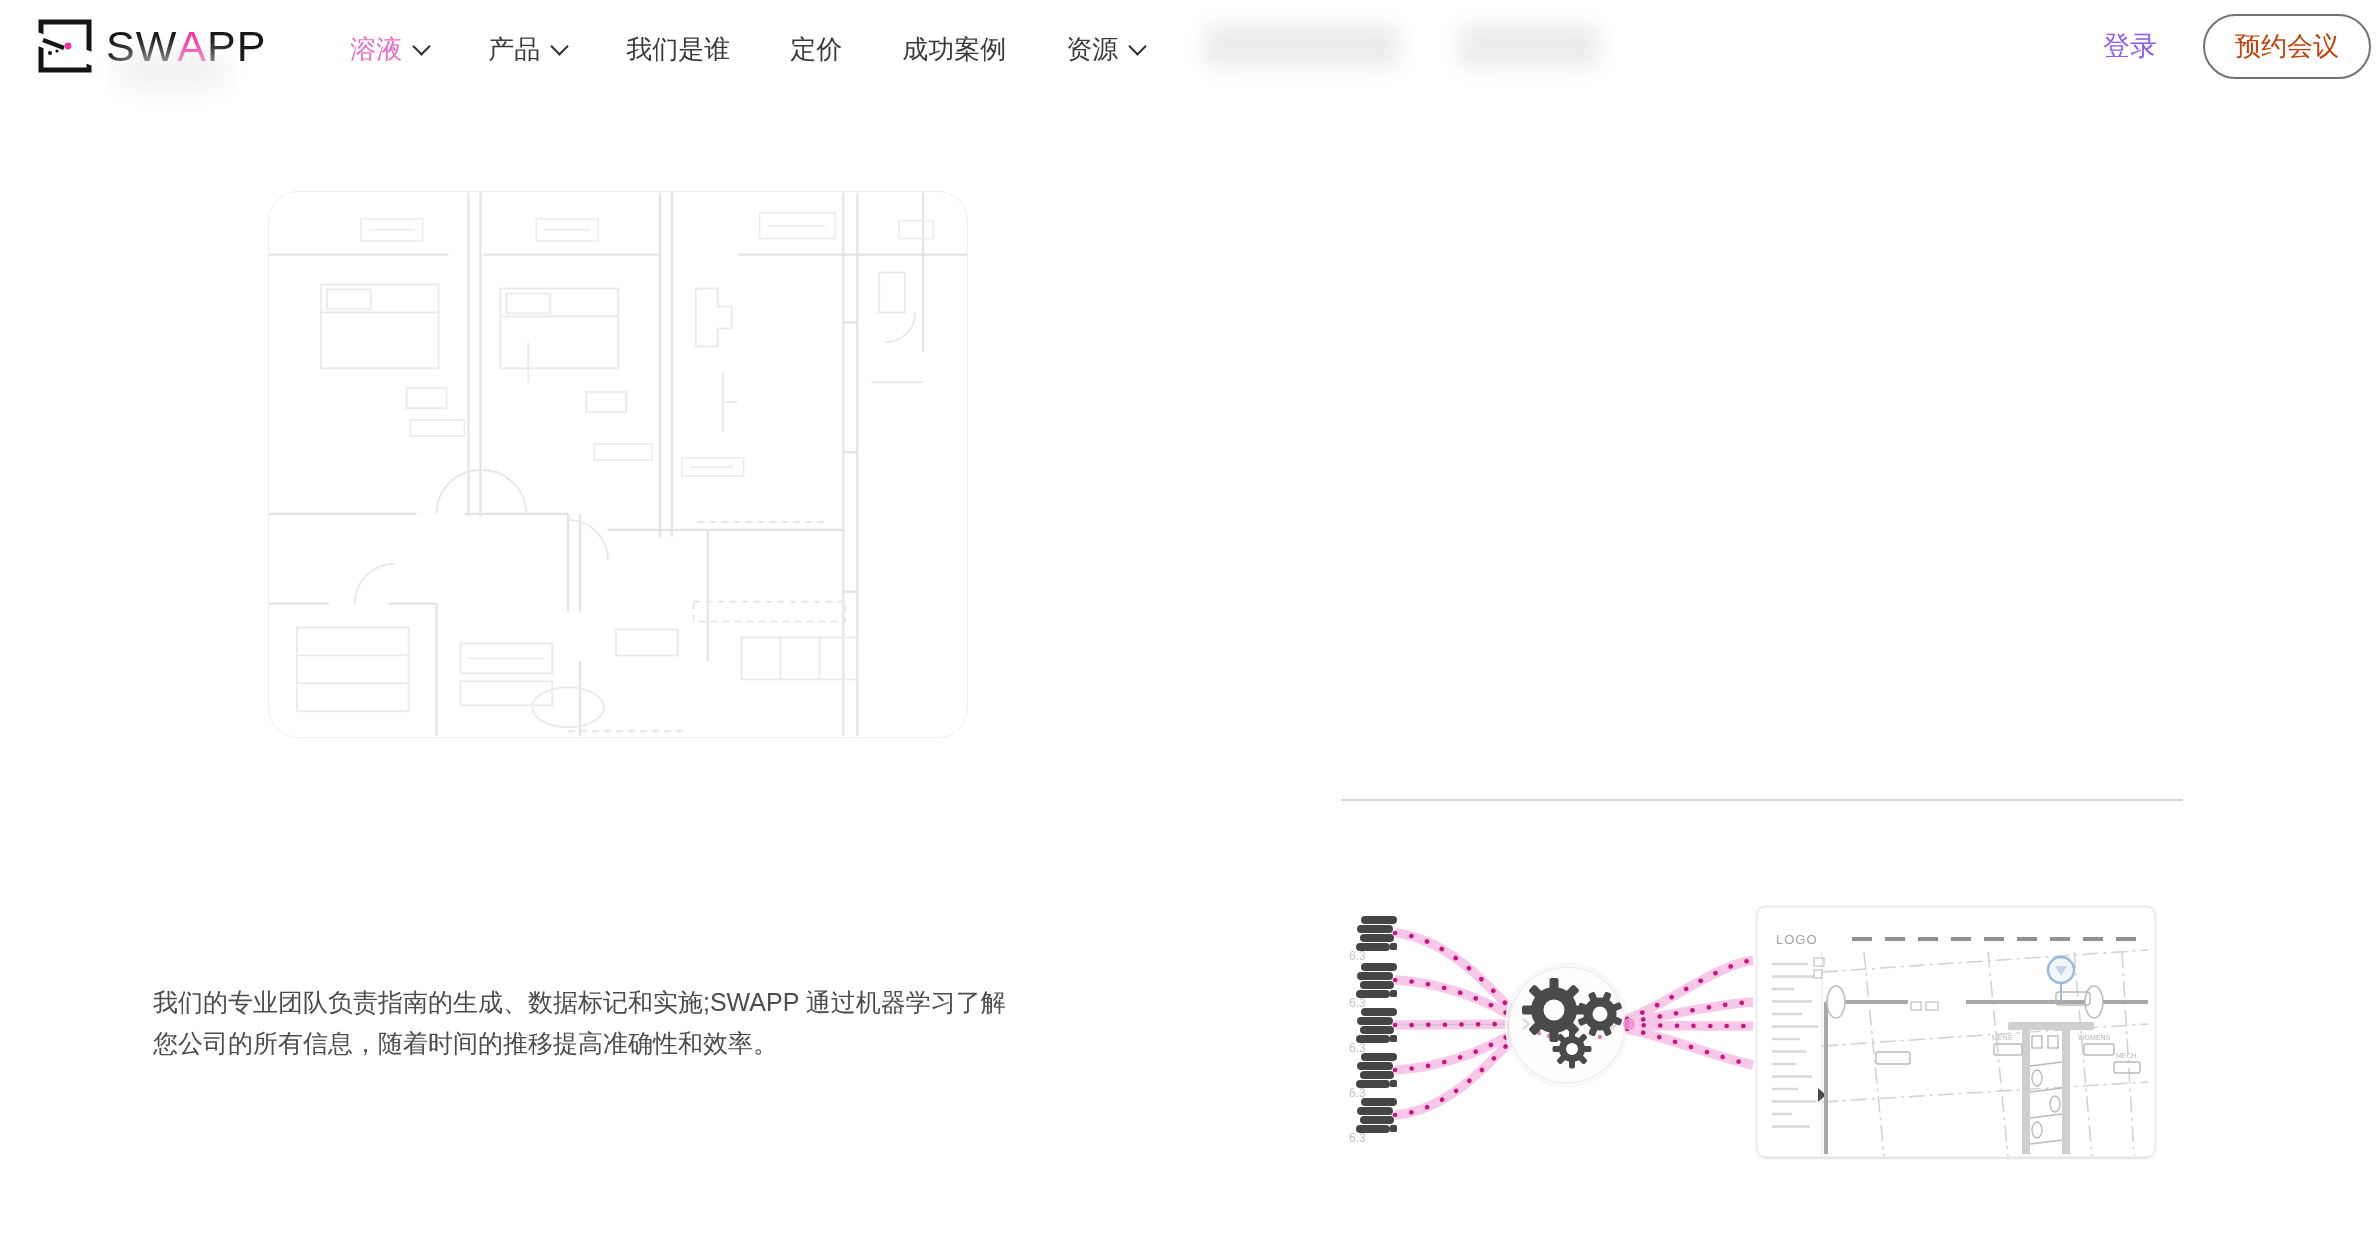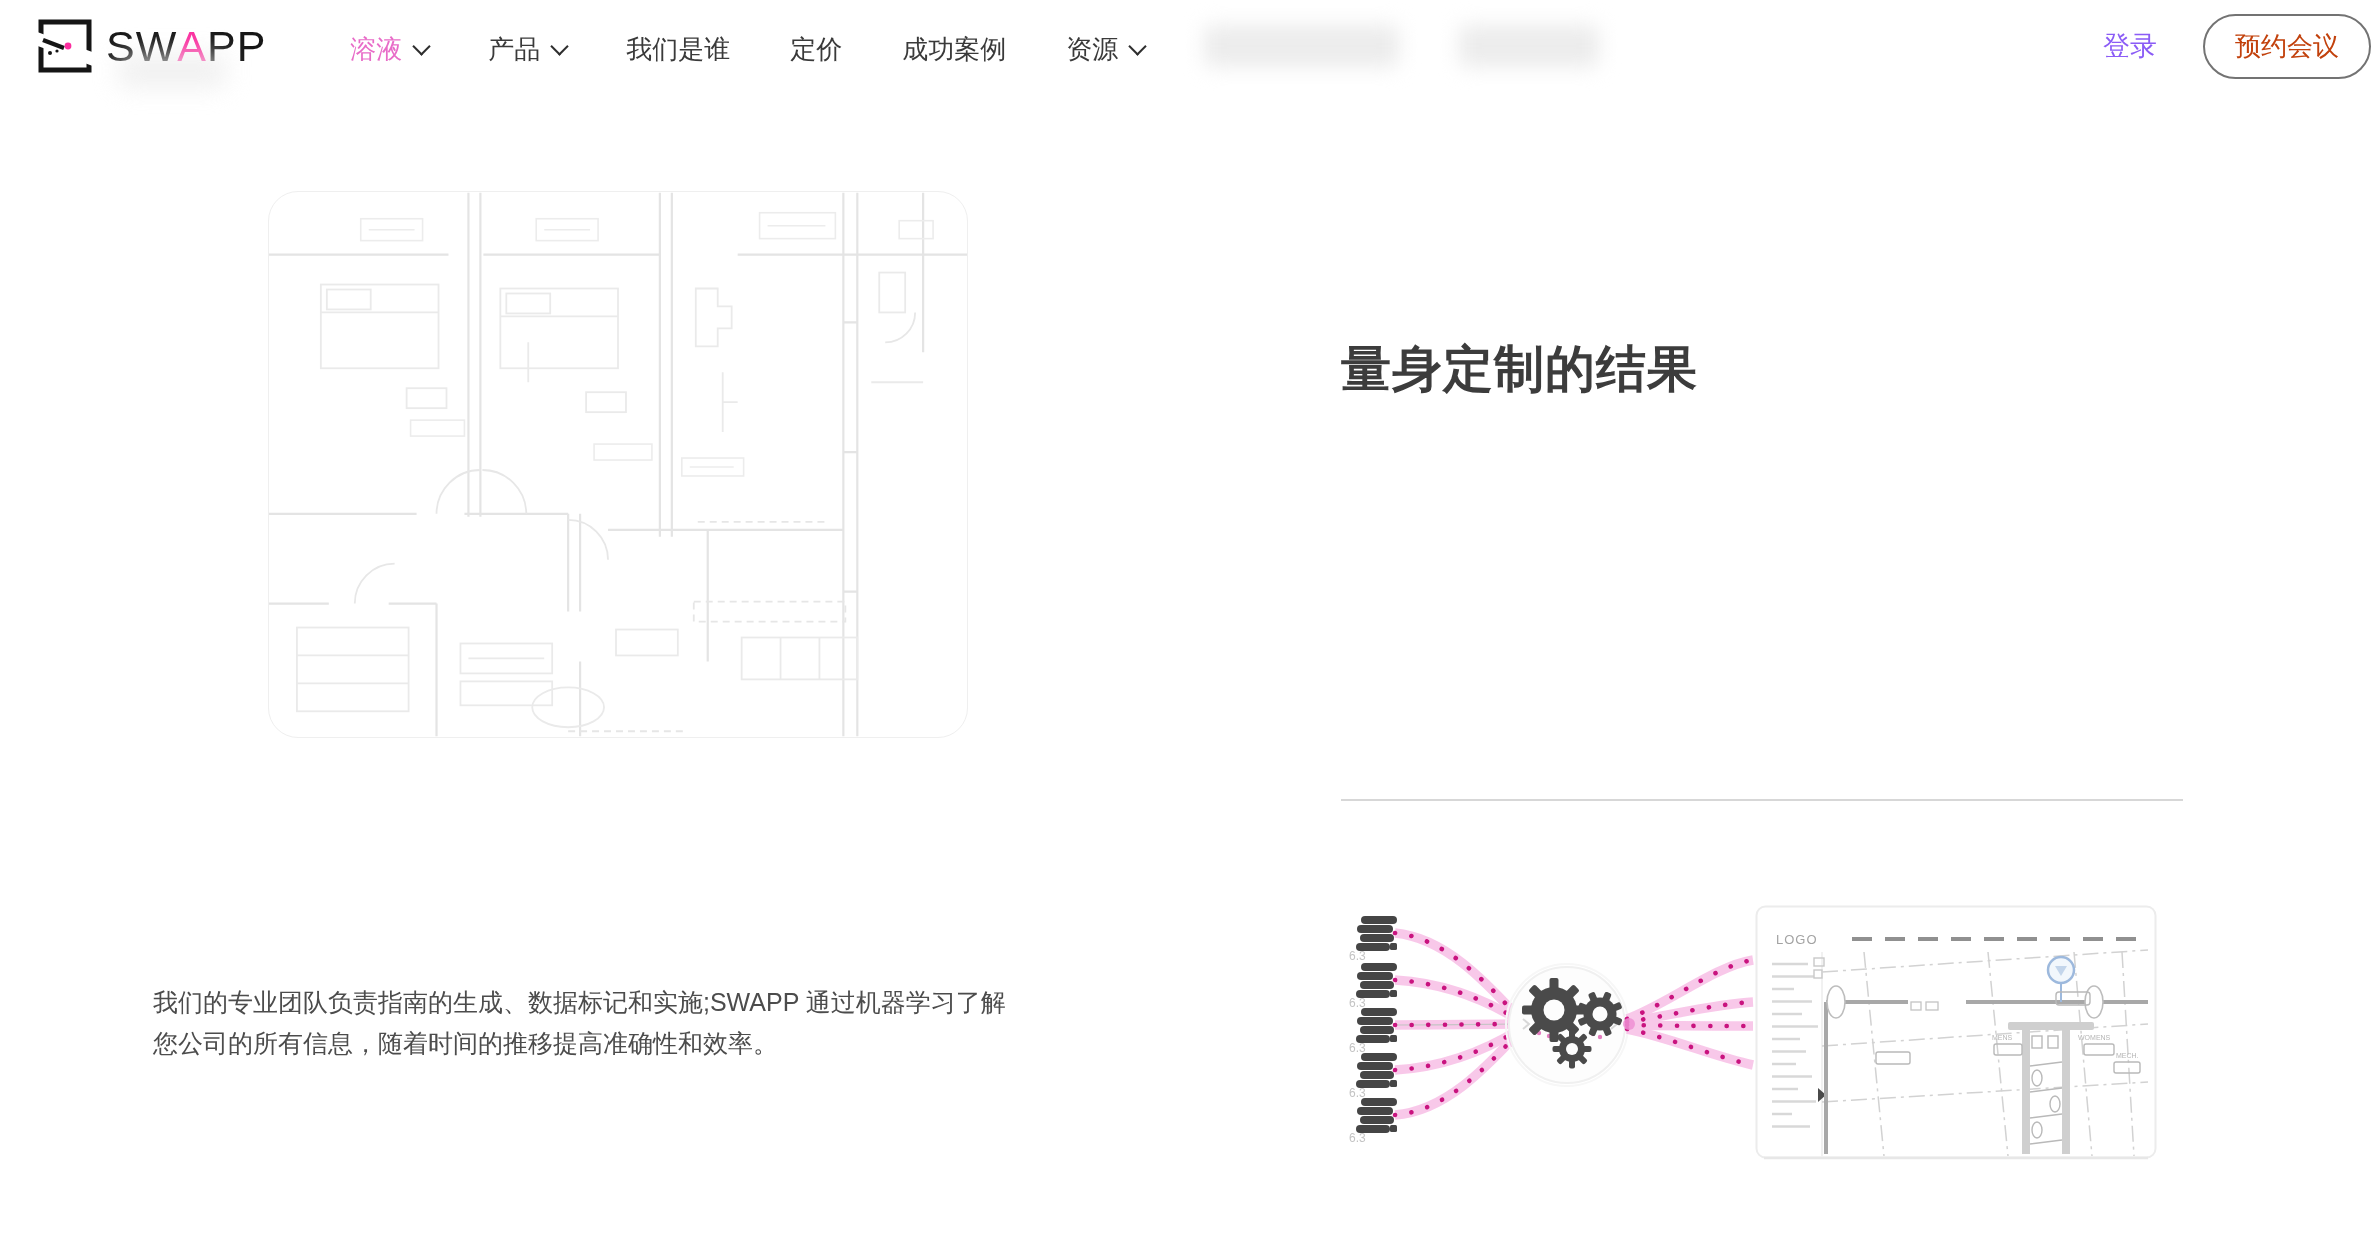--- a/index.html
+++ b/index.html
@@ -158,21 +158,20 @@
       <path d="M648 120 a30 30 0 0 1 -30 30"></path>
     </g>
     <g fill="none" stroke="#e6e6e6" stroke-width="1.8" stroke-dasharray="7 5">
       <rect x="426" y="410" width="152" height="20"></rect>
       <path d="M430 330 H560 M300 540 H420"></path>
     </g>
   </svg>
 </div>
 
 <div class="block-tailored">
-  <h1 class="sec-title">量身定制的结果</h1>
 </div>
 
 <div class="divider"></div>
 
 <div class="block-knowledge">
   <p class="sec-body">我们的专业团队负责指南的生成、数据标记和实施;SWAPP 通过机器学习了解您公司的所有信息，随着时间的推移提高准确性和效率。</p>
 </div>
 
 <div class="diagram">
 <svg width="832" height="276" viewBox="0 0 832 276">

